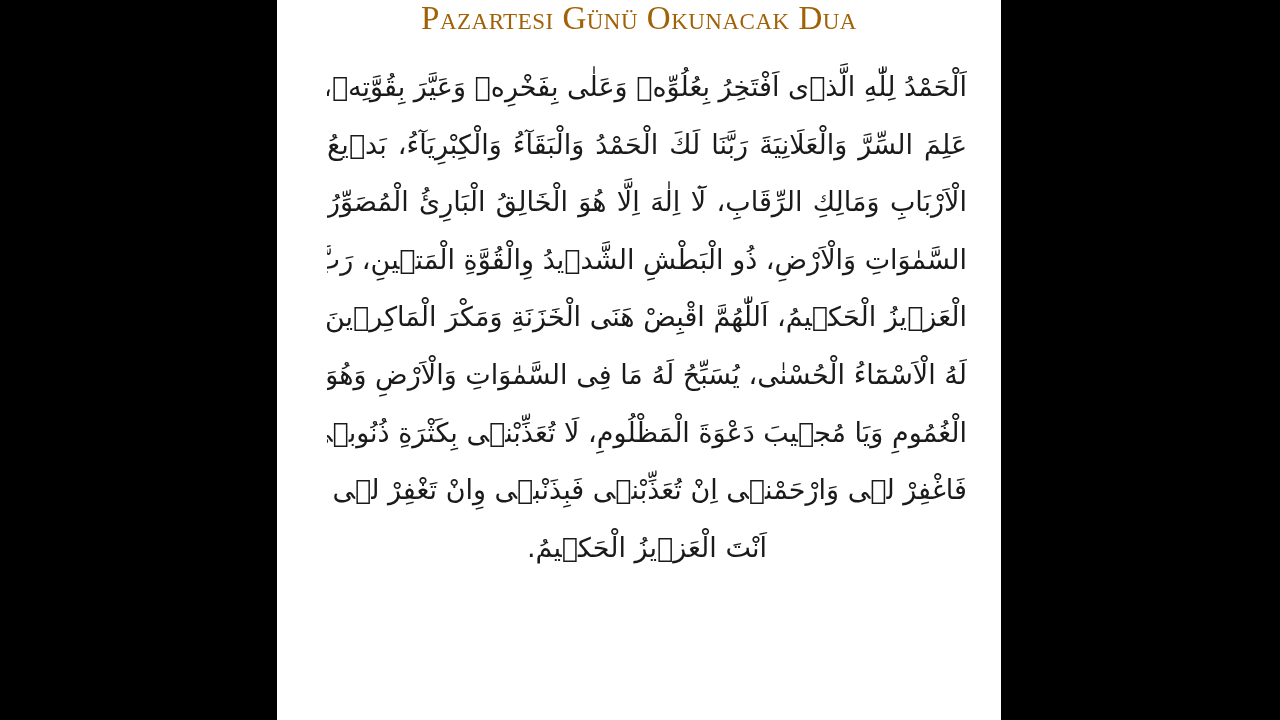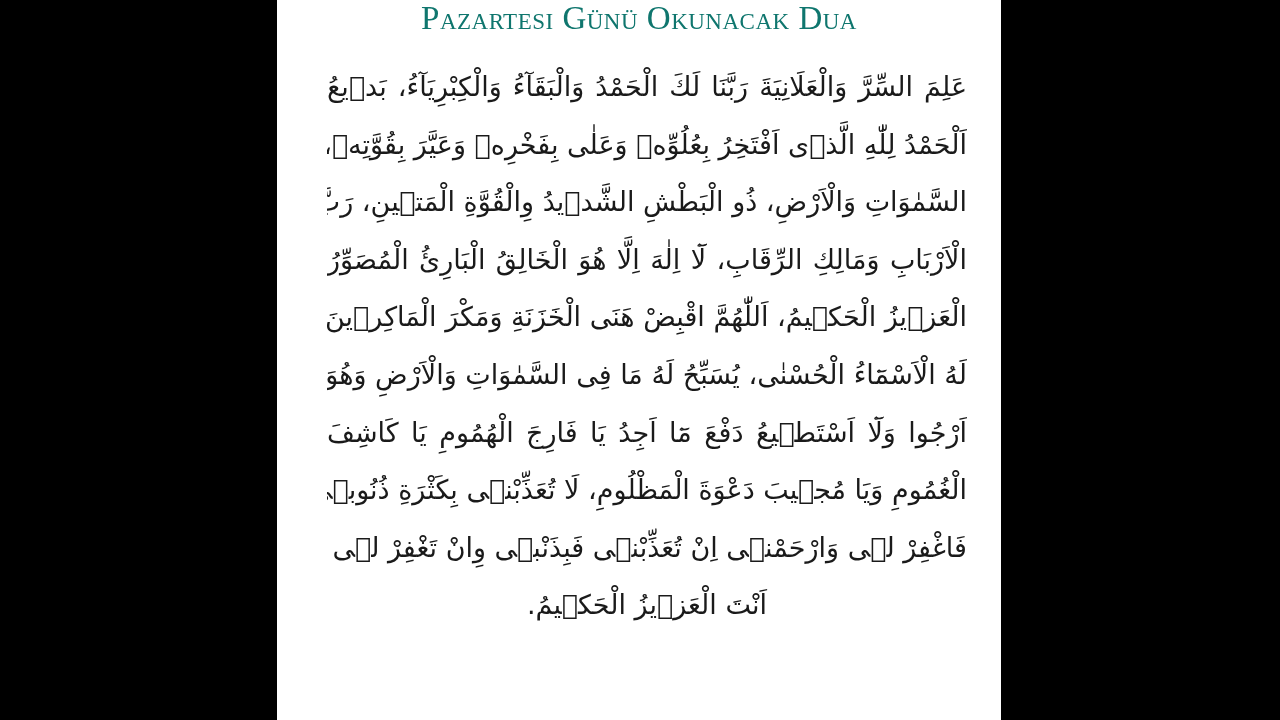--- a/index.html
+++ b/index.html
@@ -30,21 +30,21 @@
       left: 0;
       top: 0;
       width: 724px;
       height: 40px;
       text-align: center;
       font-family: "Liberation Serif", "DejaVu Serif", serif;
       font-variant: small-caps;
       font-size: 33px;
       line-height: 36px;
       letter-spacing: 0.5px;
-      color: #0f766e;
+      color: #a16207;
       white-space: nowrap;
     }
     .body-text {
       position: absolute;
       left: 50px;
       top: 58px;
       width: 640px;
       direction: rtl;
       font-family: "DejaVu Sans", "Liberation Sans", sans-serif;
       color: #1a1a1a;
@@ -63,25 +63,24 @@
       text-align-last: center;
     }
   </style>
 </head>
 <body>
 
 <div class="stage">
   <div class="page">
     <div class="title">Pazartesi Günü Okunacak Dua</div>
     <div class="body-text">
+      <div class="line">اَلْحَمْدُ لِلّٰهِ الَّذٖى اَفْتَخِرُ بِعُلُوِّهٖ وَعَلٰى بِفَخْرِهٖ وَعَيَّرَ بِقُوَّتِهٖ،</div>
       <div class="line">عَلِمَ السِّرَّ وَالْعَلَانِيَةَ رَبَّنَا لَكَ الْحَمْدُ وَالْبَقَآءُ وَالْكِبْرِيَآءُ، بَدٖيعُ</div>
-      <div class="line">اَلْحَمْدُ لِلّٰهِ الَّذٖى اَفْتَخِرُ بِعُلُوِّهٖ وَعَلٰى بِفَخْرِهٖ وَعَيَّرَ بِقُوَّتِهٖ،</div>
+      <div class="line">الْاَرْبَابِ وَمَالِكِ الرِّقَابِ، لَٓا اِلٰهَ اِلَّا هُوَ الْخَالِقُ الْبَارِئُ الْمُصَوِّرُ</div>
       <div class="line">السَّمٰوَاتِ وَالْاَرْضِ، ذُو الْبَطْشِ الشَّدٖيدُ وِالْقُوَّةِ الْمَتٖينِ، رَبَّ</div>
-      <div class="line">الْاَرْبَابِ وَمَالِكِ الرِّقَابِ، لَٓا اِلٰهَ اِلَّا هُوَ الْخَالِقُ الْبَارِئُ الْمُصَوِّرُ</div>
       <div class="line">الْعَزٖيزُ الْحَكٖيمُ، اَللّٰهُمَّ اقْبِضْ هَنَى الْخَزَنَةِ وَمَكْرَ الْمَاكِرٖينَ</div>
       <div class="line">لَهُ الْاَسْمَٓاءُ الْحُسْنٰى، يُسَبِّحُ لَهُ مَا فِى السَّمٰوَاتِ وَالْاَرْضِ وَهُوَ</div>
-      <div class="line">اَرْجُوا وَلَٓا اَسْتَطٖيعُ دَفْعَ مَٓا اَجِدُ يَا فَارِجَ الْهُمُومِ يَا كَاشِفَ</div>
       <div class="line">الْغُمُومِ وَيَا مُجٖيبَ دَعْوَةَ الْمَظْلُومِ، لَا تُعَذِّبْنٖى بِكَثْرَةِ ذُنُوبٖى</div>
       <div class="line">فَاغْفِرْ لٖى وَارْحَمْنٖى اِنْ تُعَذِّبْنٖى فَبِذَنْبٖى وِانْ تَغْفِرْ لٖى فَاِنَّكَ</div>
       <div class="line last">اَنْتَ الْعَزٖيزُ الْحَكٖيمُ.</div>
     </div>
   </div>
 </div>
 
 </body></html>

